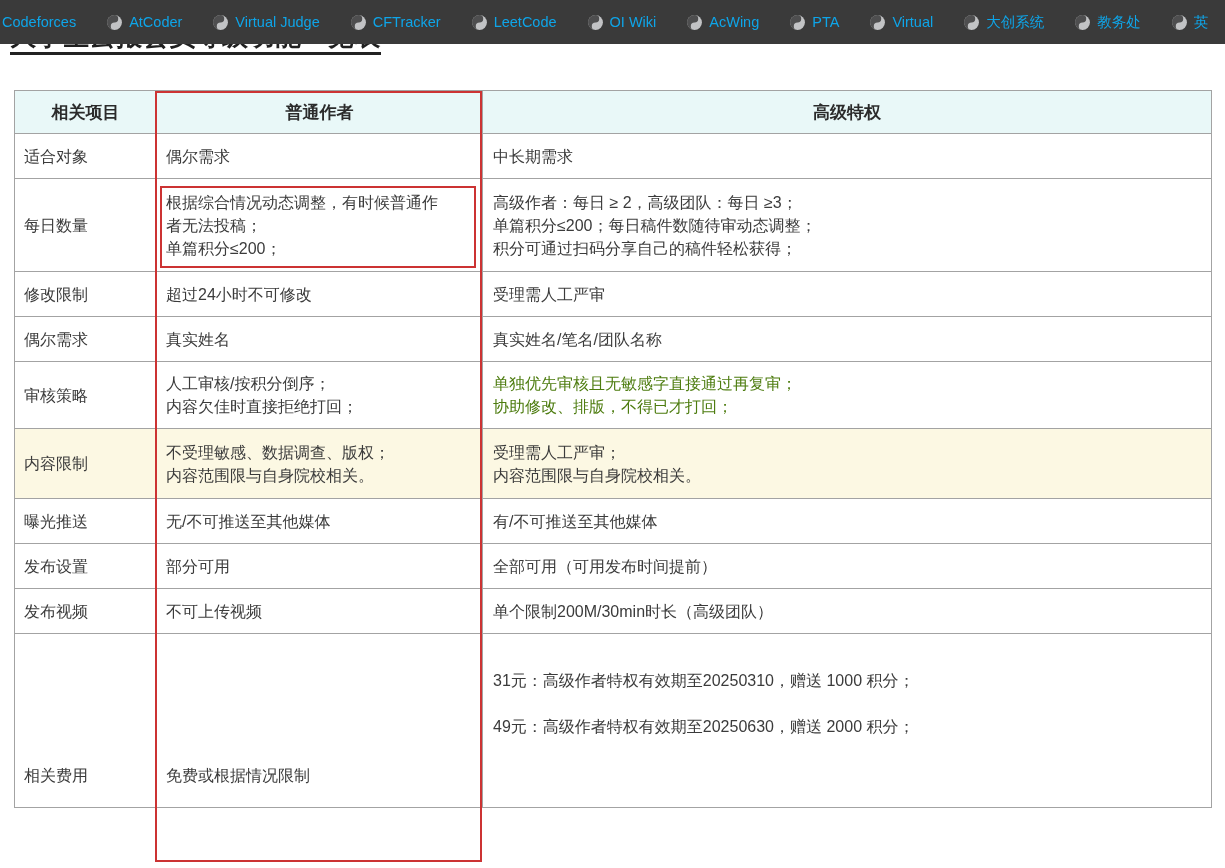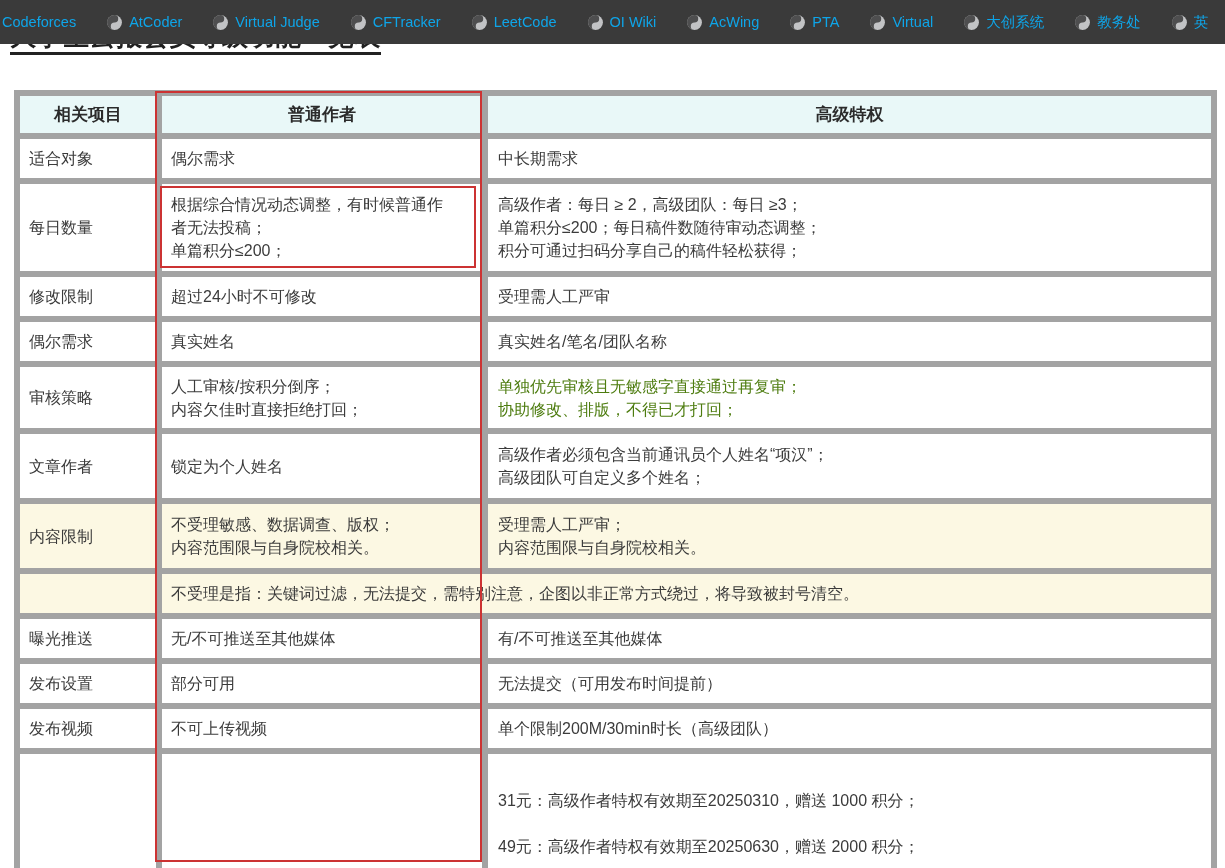--- a/index.html
+++ b/index.html
@@ -34,21 +34,21 @@
   }
   .page-title span { border-bottom: 3px solid #222; padding-bottom: 1px; }
   
   table.feature-table {
     position: absolute; left: 14px; top: 90px; z-index: 2;
     width: 1197px;
     border-collapse: collapse; table-layout: fixed;
     font-size: 16px; color: #3b3b3b;
   }
   .feature-table td, .feature-table th {
-    border: 6px solid #a3a3a3;
+    border: 1px solid #a3a3a3;
     vertical-align: middle;
     line-height: 23px;
     white-space: pre-line;
   }
   .feature-table th {
     background: #e9f8f8; font-weight: bold; font-size: 17px;
     color: #2b2b2b; text-align: center; height: 43px;
   }
   col.c1 { width: 142px; } col.c2 { width: 326px; } col.c3 { width: 729px; }
   td.lbl { padding-left: 9px; }
@@ -190,46 +190,36 @@
     <td class="c2cell">真实姓名</td>
     <td class="c3cell">真实姓名/笔名/团队名称</td>
   </tr>
   <tr class="h67">
     <td class="lbl">审核策略</td>
     <td class="c2cell">人工审核/按积分倒序；
 内容欠佳时直接拒绝打回；</td>
     <td class="c3cell red-text">单独优先审核且无敏感字直接通过再复审；
 协助修改、排版，不得已才打回；</td>
   </tr>
-  <tr class="h70">
-    <td class="lbl">文章作者</td>
-    <td class="c2cell">锁定为个人姓名</td>
-    <td class="c3cell">高级作者必须包含当前通讯员个人姓名“项汉”；
-高级团队可自定义多个姓名；</td>
-  </tr>
   <tr class="h70 warn">
     <td class="lbl">内容限制</td>
     <td class="c2cell">不受理敏感、数据调查、版权；
 内容范围限与自身院校相关。</td>
     <td class="c3cell">受理需人工严审；
 内容范围限与自身院校相关。</td>
   </tr>
-  <tr class="h45 warn">
-    <td class="lbl"></td>
-    <td class="c2cell" colspan="2">不受理是指：关键词过滤，无法提交，需特别注意，企图以非正常方式绕过，将导致被封号清空。</td>
-  </tr>
   <tr class="h45">
     <td class="lbl">曝光推送</td>
     <td class="c2cell">无/不可推送至其他媒体</td>
     <td class="c3cell">有/不可推送至其他媒体</td>
   </tr>
   <tr class="h45">
     <td class="lbl">发布设置</td>
     <td class="c2cell">部分可用</td>
-    <td class="c3cell">无法提交（可用发布时间提前）</td>
+    <td class="c3cell">全部可用（可用发布时间提前）</td>
   </tr>
   <tr class="h45">
     <td class="lbl">发布视频</td>
     <td class="c2cell">不可上传视频</td>
     <td class="c3cell">单个限制200M/30min时长（高级团队）</td>
   </tr>
   <tr class="fees-row">
     <td class="lbl">相关费用</td>
     <td class="c2cell">免费或根据情况限制</td>
     <td class="c3cell">

